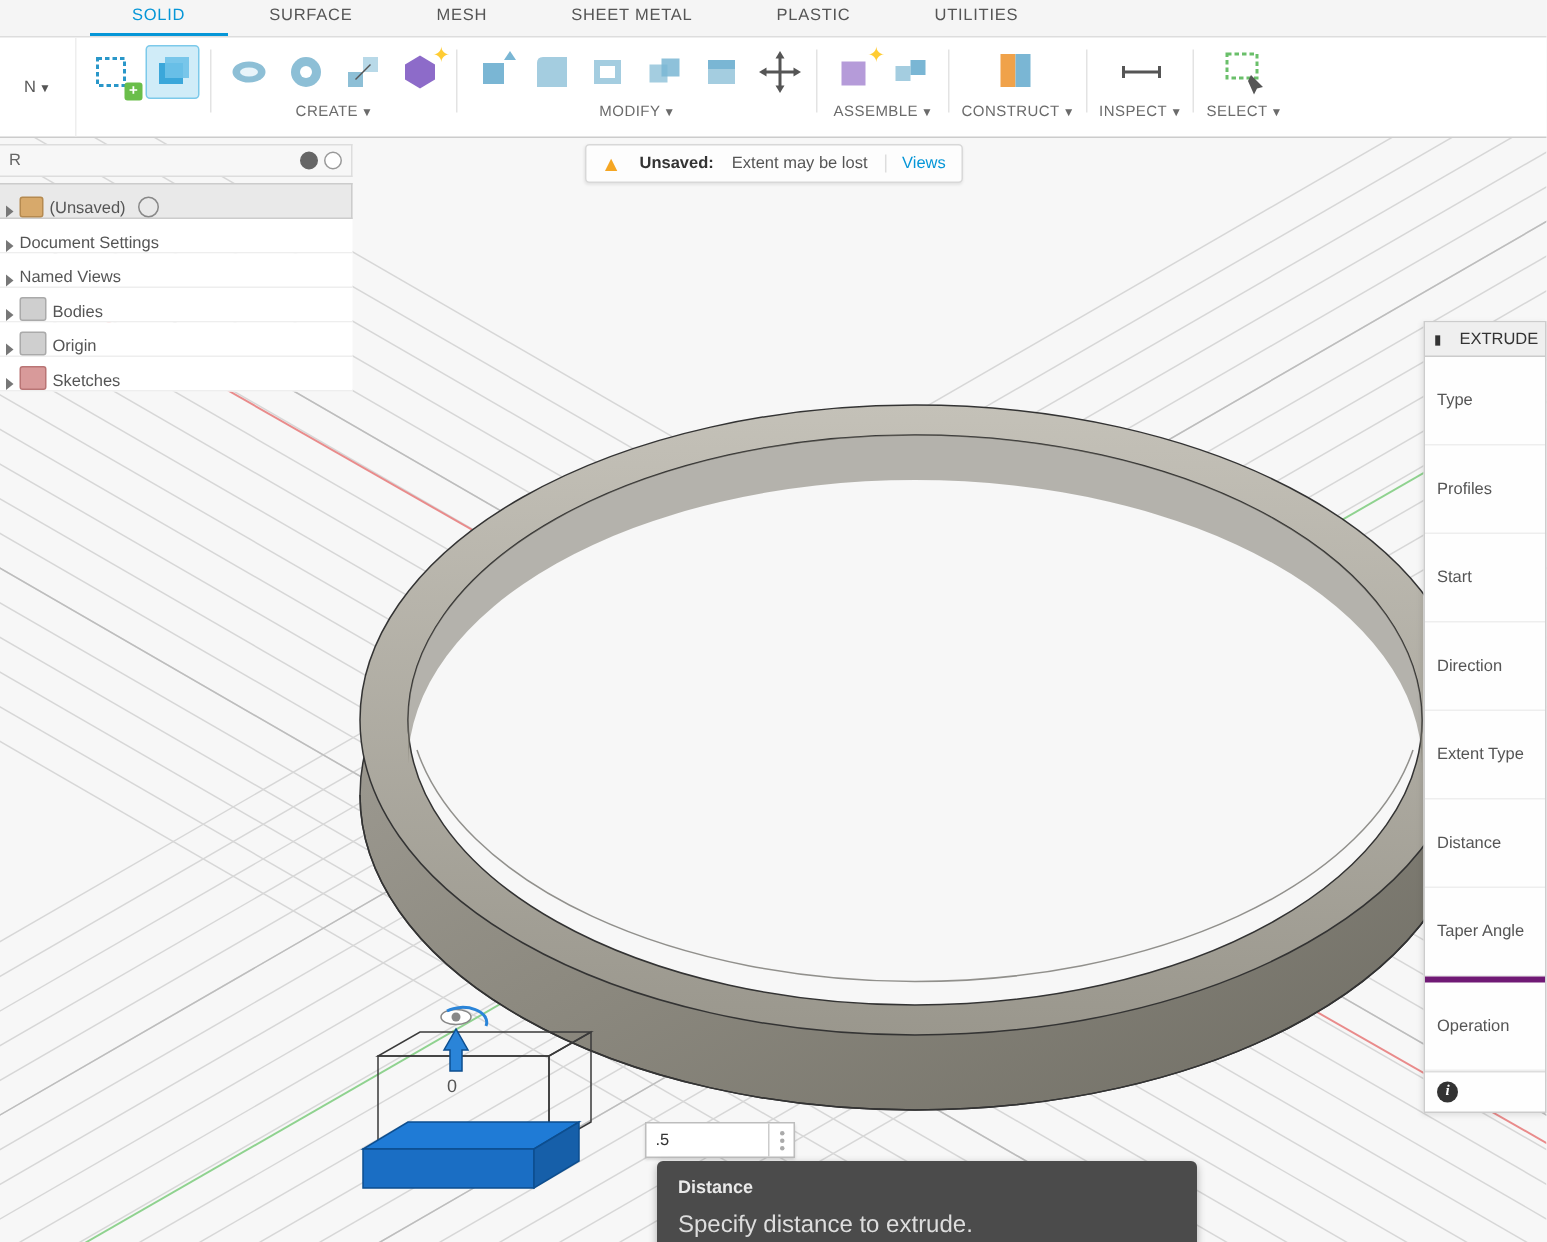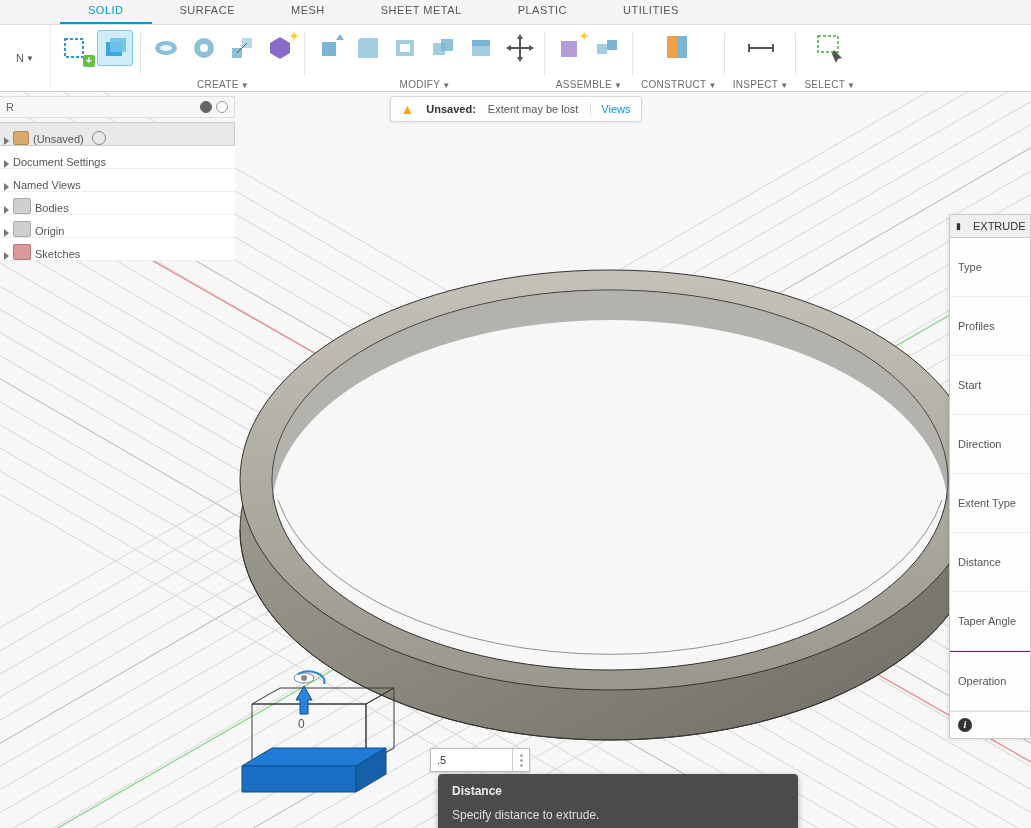--- a/index.html
+++ b/index.html
@@ -13,21 +13,21 @@
   
   .ribbon{position:absolute;left:0;right:0;top:24px;height:66px;background:#fff;
     border-top:1px solid #ddd;border-bottom:1px solid #ccc;display:flex;align-items:flex-start}
   .dd-menu{width:50px;height:100%;display:flex;align-items:center;justify-content:center;
     border-right:1px solid #eee;color:#555;font-size:11px}
   .rib-group{display:flex;flex-direction:column;align-items:center;height:100%;
     padding:4px 8px 0 8px;position:relative}
   .rib-group::after{content:"";position:absolute;right:0;top:8px;bottom:20px;width:1px;background:#e3e3e3}
   .rib-group:last-child::after{display:none}
   .rib-icons{display:flex;gap:4px;align-items:center;height:38px}
-  .rib-label{font-size:10px;color:#6b6b6b;margin-top:12px;letter-spacing:.3px}
+  .rib-label{font-size:10px;color:#6b6b6b;margin-top:2px;letter-spacing:.3px}
   .rib-label .car{font-size:8px;margin-left:2px}
   .ico{width:34px;height:34px;border-radius:3px;display:flex;align-items:center;justify-content:center;
     position:relative}
   .ico.big{width:38px;height:38px}
   .ico.sel{background:#d0ecf8;border:1px solid #7cc9ea}
   .ico svg{display:block}
   
   .plus{position:absolute;right:-2px;bottom:-2px;width:12px;height:12px;background:#6abe4a;border-radius:2px;
     color:#fff;font-size:10px;line-height:12px;text-align:center;font-weight:bold}
   .star{position:absolute;right:-3px;top:-3px;color:#ffcc33;font-size:14px}
@@ -76,21 +76,21 @@
     background:#fff;border:1px solid #bdbdbd;display:flex;align-items:center;font-size:11px;
     box-shadow:0 1px 2px rgba(0,0,0,.15)}
   .dist-input .val{flex:1;padding:0 6px;color:#333}
   .dist-input .grip{width:16px;border-left:1px solid #ccc;display:flex;flex-direction:column;
     align-items:center;justify-content:center;gap:2px;height:100%}
   .dist-input .grip span{width:3px;height:3px;background:#aaa;border-radius:50%}
   
   .tooltip{position:absolute;left:438px;top:684px;width:332px;background:#4b4b4b;border-radius:4px;
     padding:10px 14px 14px 14px;color:#eaeaea;box-shadow:0 2px 6px rgba(0,0,0,.3)}
   .tooltip .tt-title{font-weight:600;font-size:12px;margin-bottom:10px}
-  .tooltip .tt-body{font-size:12px;color:#ddd}
+  .tooltip .tt-body{font-size:16px;color:#ddd}
 </style>
 </head>
 <body>
 
 <div class="canvas">
   <svg class="grid" viewBox="0 0 1031 738" preserveAspectRatio="none">
 
     <g stroke="#d7d7d7" stroke-width="1">
 
       <g>
@@ -458,17 +458,17 @@
       <span class="dot"></span>
     <span>EXTRUDE</span>
   </div>
   <div class="panel-row">Type</div>
   <div class="panel-row">Profiles</div>
   <div class="panel-row">Start</div>
   <div class="panel-row">Direction</div>
   <div class="panel-row">Extent Type</div>
   <div class="panel-row">Distance</div>
   <div class="panel-row">Taper Angle</div>
-  <div class="panel-row" style="border-top:1px solid #701a75">Operation</div>
+  <div class="panel-row" style="border-top:4px solid #701a75">Operation</div>
   <div class="panel-foot">
     <div class="info">i</div>
   </div>
 </div>
 
 </body></html>

